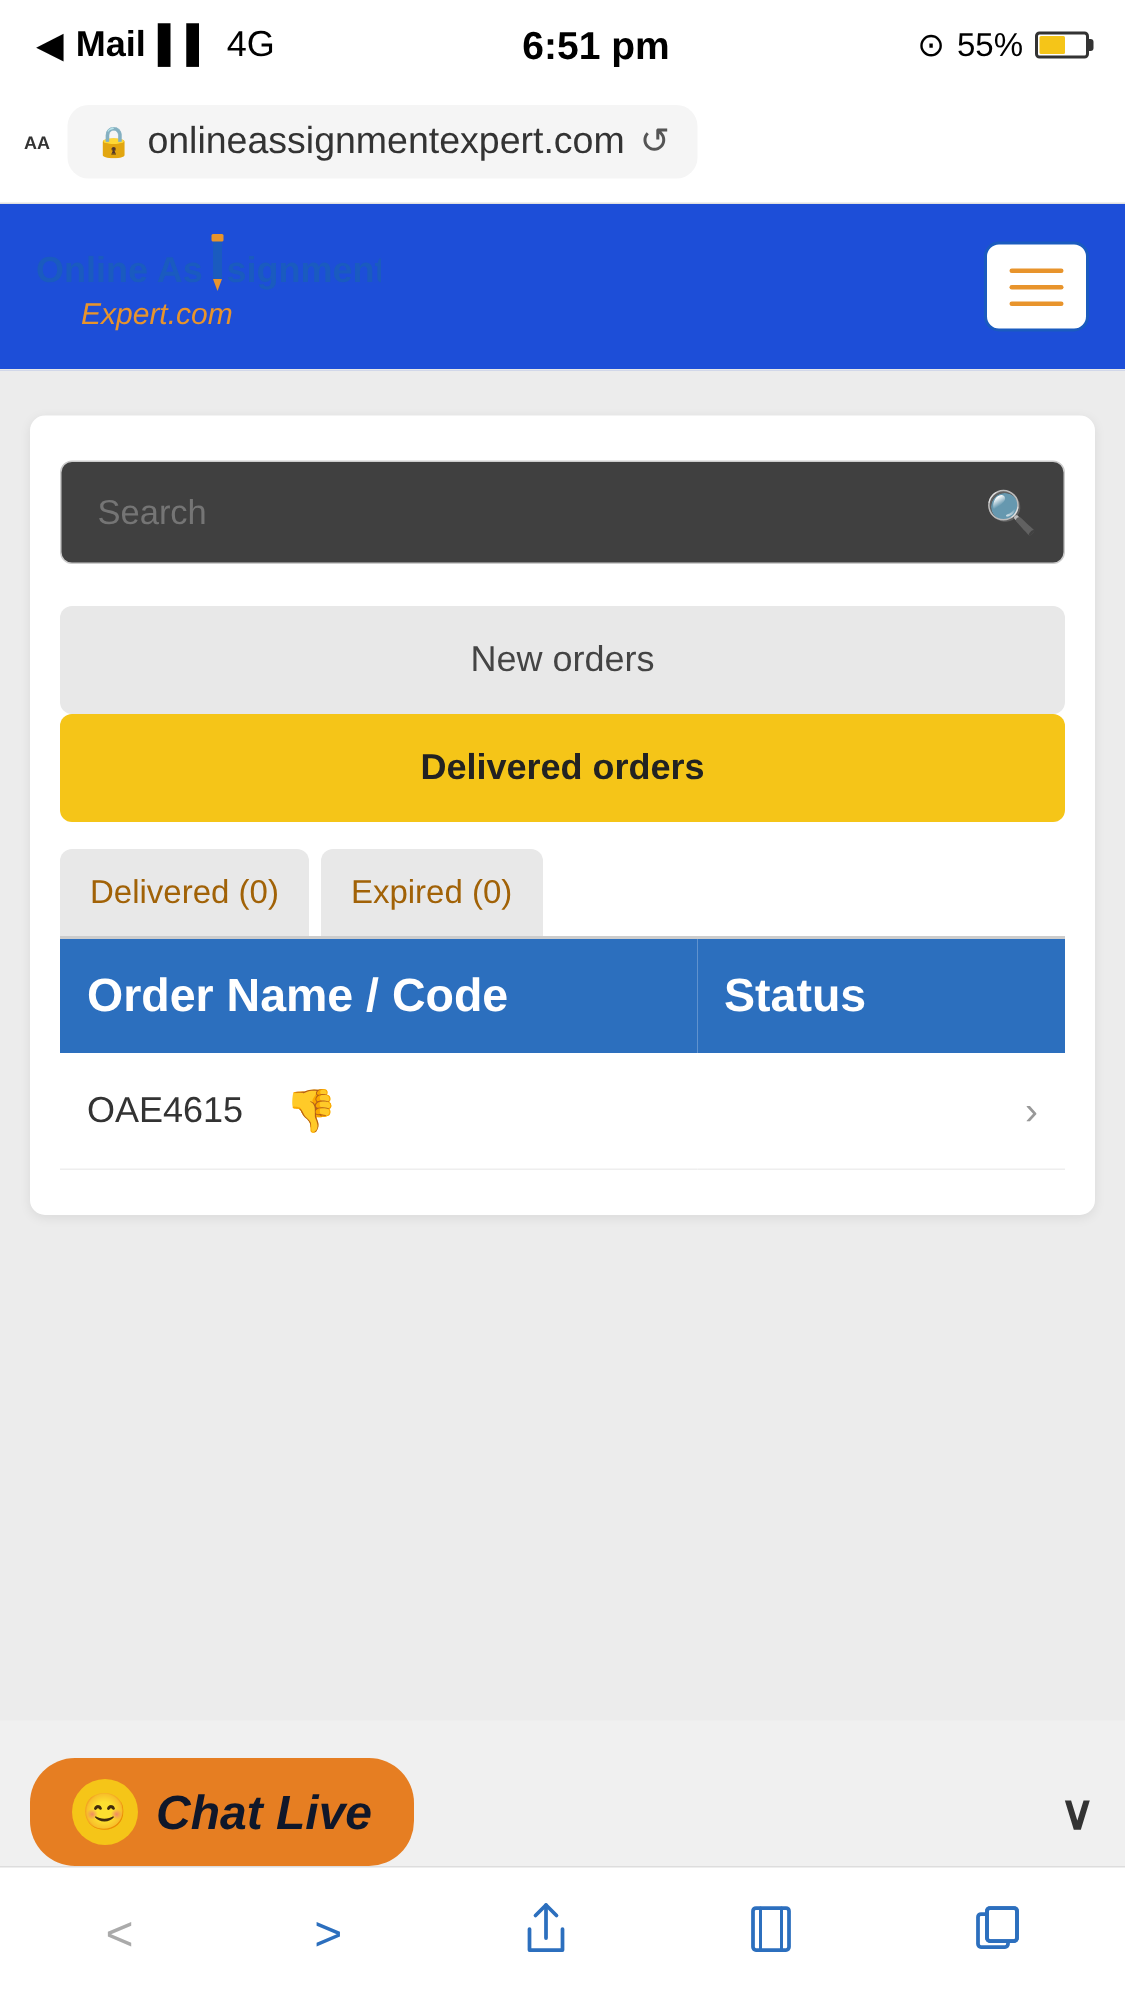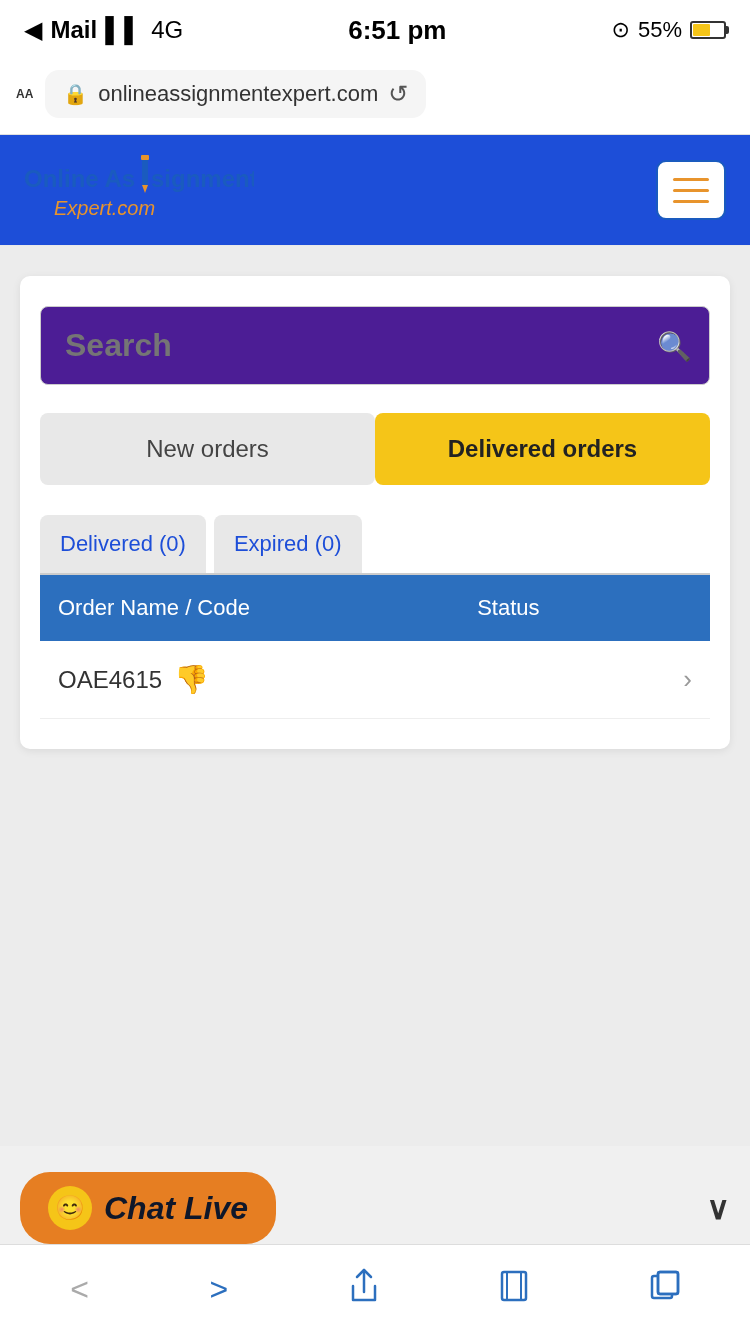--- a/index.html
+++ b/index.html
@@ -79,21 +79,21 @@
       display: flex;
       align-items: center;
       background: #f5f5f5;
       border-radius: 14px;
       padding: 10px 18px;
       gap: 10px;
     }
     .url-bar .lock-icon { font-size: 20px; color: #666; }
     .url-text {
       flex: 1;
-      font-size: 22px;
+      font-size: 25px;
       color: #333;
       text-align: center;
     }
     .refresh-icon { font-size: 24px; color: #555; }
     .aa-text {
       font-size: 12px;
       font-weight: 600;
       color: #333;
       margin-right: 12px;
     }
@@ -147,42 +147,42 @@
     
     .search-wrapper {
       position: relative;
       margin-bottom: 28px;
     }
     .search-input {
       width: 100%;
       border: 1.5px solid #ccc;
       border-radius: 8px;
       padding: 20px 60px 20px 24px;
-      font-size: 32px;
+      font-size: 23px;
       color: #aaa;
       outline: none;
-      background: #4c1d95;
-      font-weight: bold;
+      background: #404040;
     }
     .search-icon-btn {
       position: absolute;
       right: 18px;
       top: 50%;
       transform: translateY(-50%);
       font-size: 28px;
       color: #f5c518;
       background: none;
       border: none;
       cursor: pointer;
     }
 
     
     .order-type-tabs {
       display: flex;
-      margin-bottom: 30px;
+      margin-bottom: 18px;
+      flex-direction: column;
     }
     .tab-btn {
       flex: 1;
       padding: 22px 10px;
       border-radius: 8px;
       font-size: 24px;
       font-weight: 500;
       border: none;
       cursor: pointer;
       text-align: center;
@@ -205,59 +205,59 @@
       border-bottom: 2px solid #ccc;
       padding-bottom: 0;
     }
     .status-tab {
       padding: 16px 20px;
       font-size: 22px;
       border: none;
       border-radius: 8px 8px 0 0;
       cursor: pointer;
       background: #e8e8e8;
-      color: #1d4ed8;
+      color: #a16207;
       white-space: nowrap;
     }
     .status-tab.active-yellow {
       background: #f5c518;
       color: #222;
       font-weight: 700;
     }
 
     
     .orders-table {
       width: 100%;
       border-collapse: collapse;
       margin-top: 0;
     }
     .table-header {
       background: #2c6fbe;
     }
     .table-header th {
       color: #fff;
-      font-size: 22px;
+      font-size: 31px;
       padding: 20px 18px;
       text-align: left;
-      font-weight: 400;
+      font-weight: 700;
     }
     .table-header th:last-child {
       width: 70px;
     }
     .table-row td {
       padding: 22px 18px;
       font-size: 24px;
       color: #333;
       border-bottom: 1px solid #eee;
       vertical-align: middle;
     }
     .order-code-cell {
       display: flex;
       align-items: center;
-      gap: 12px;
+      gap: 28px;
     }
     .thumbs-down-icon {
       color: #c0392b;
       font-size: 28px;
     }
     .arrow-right-cell {
       text-align: right;
     }
     .arrow-btn {
       background: none;

